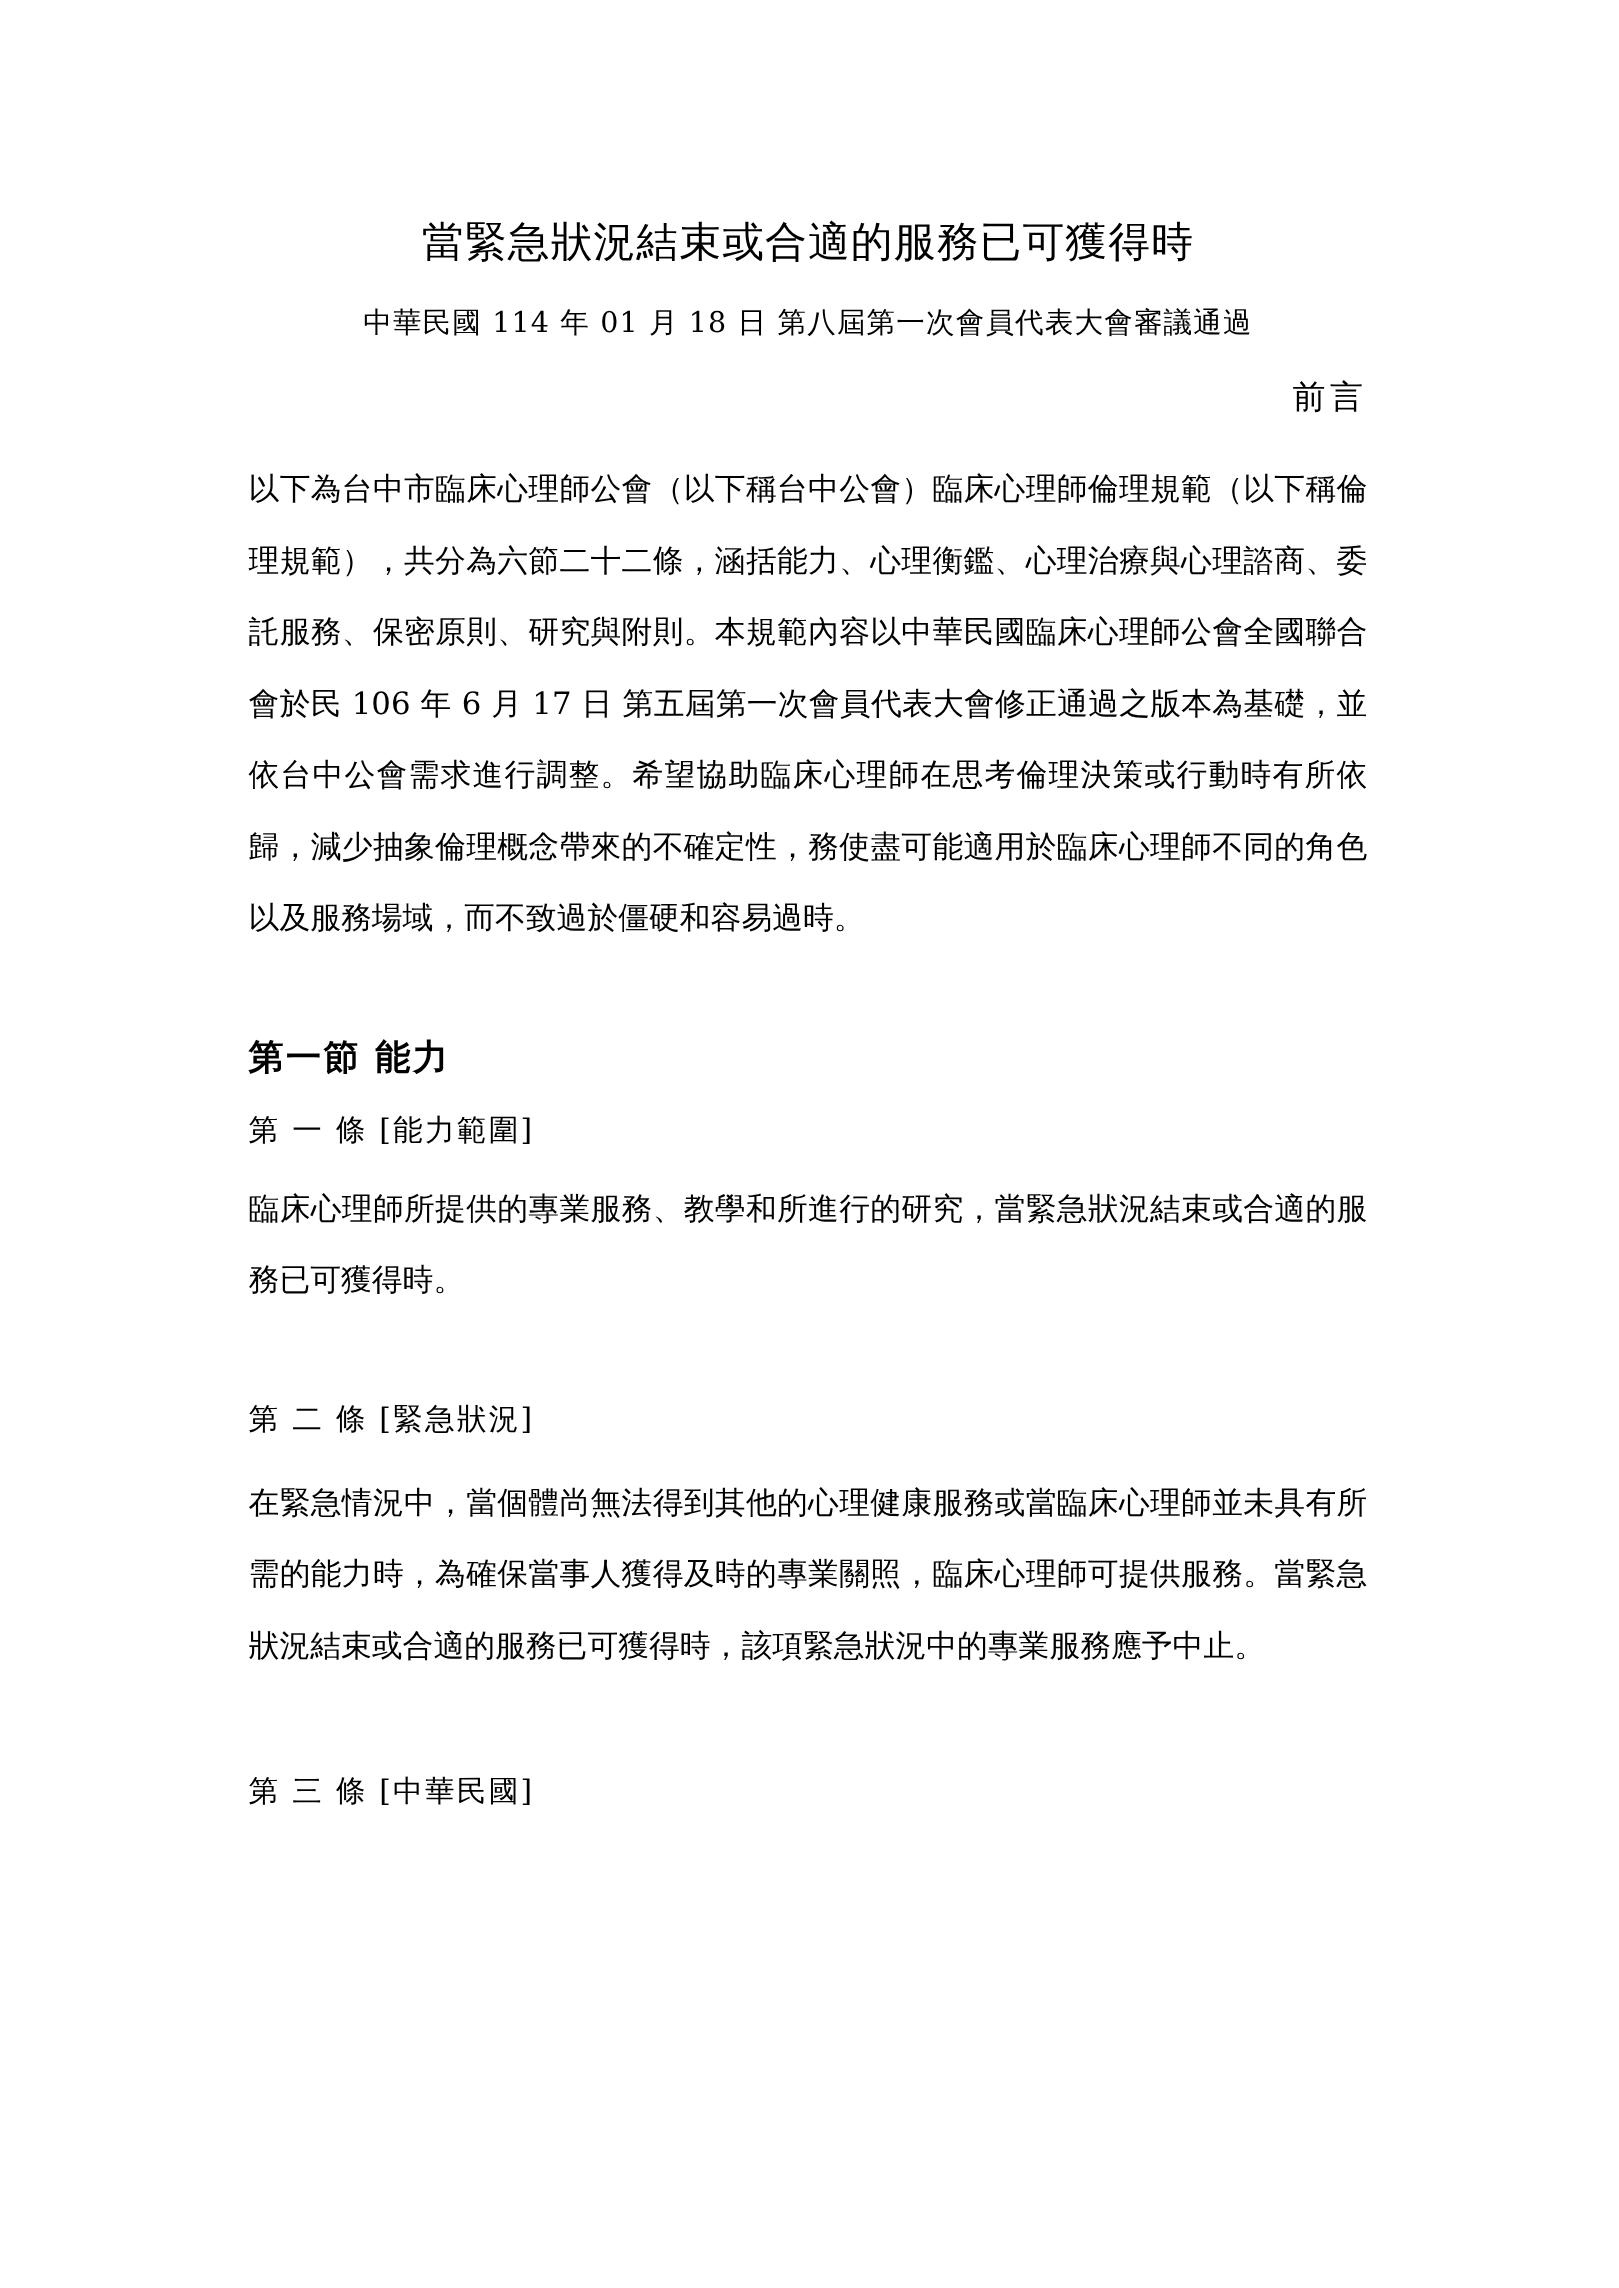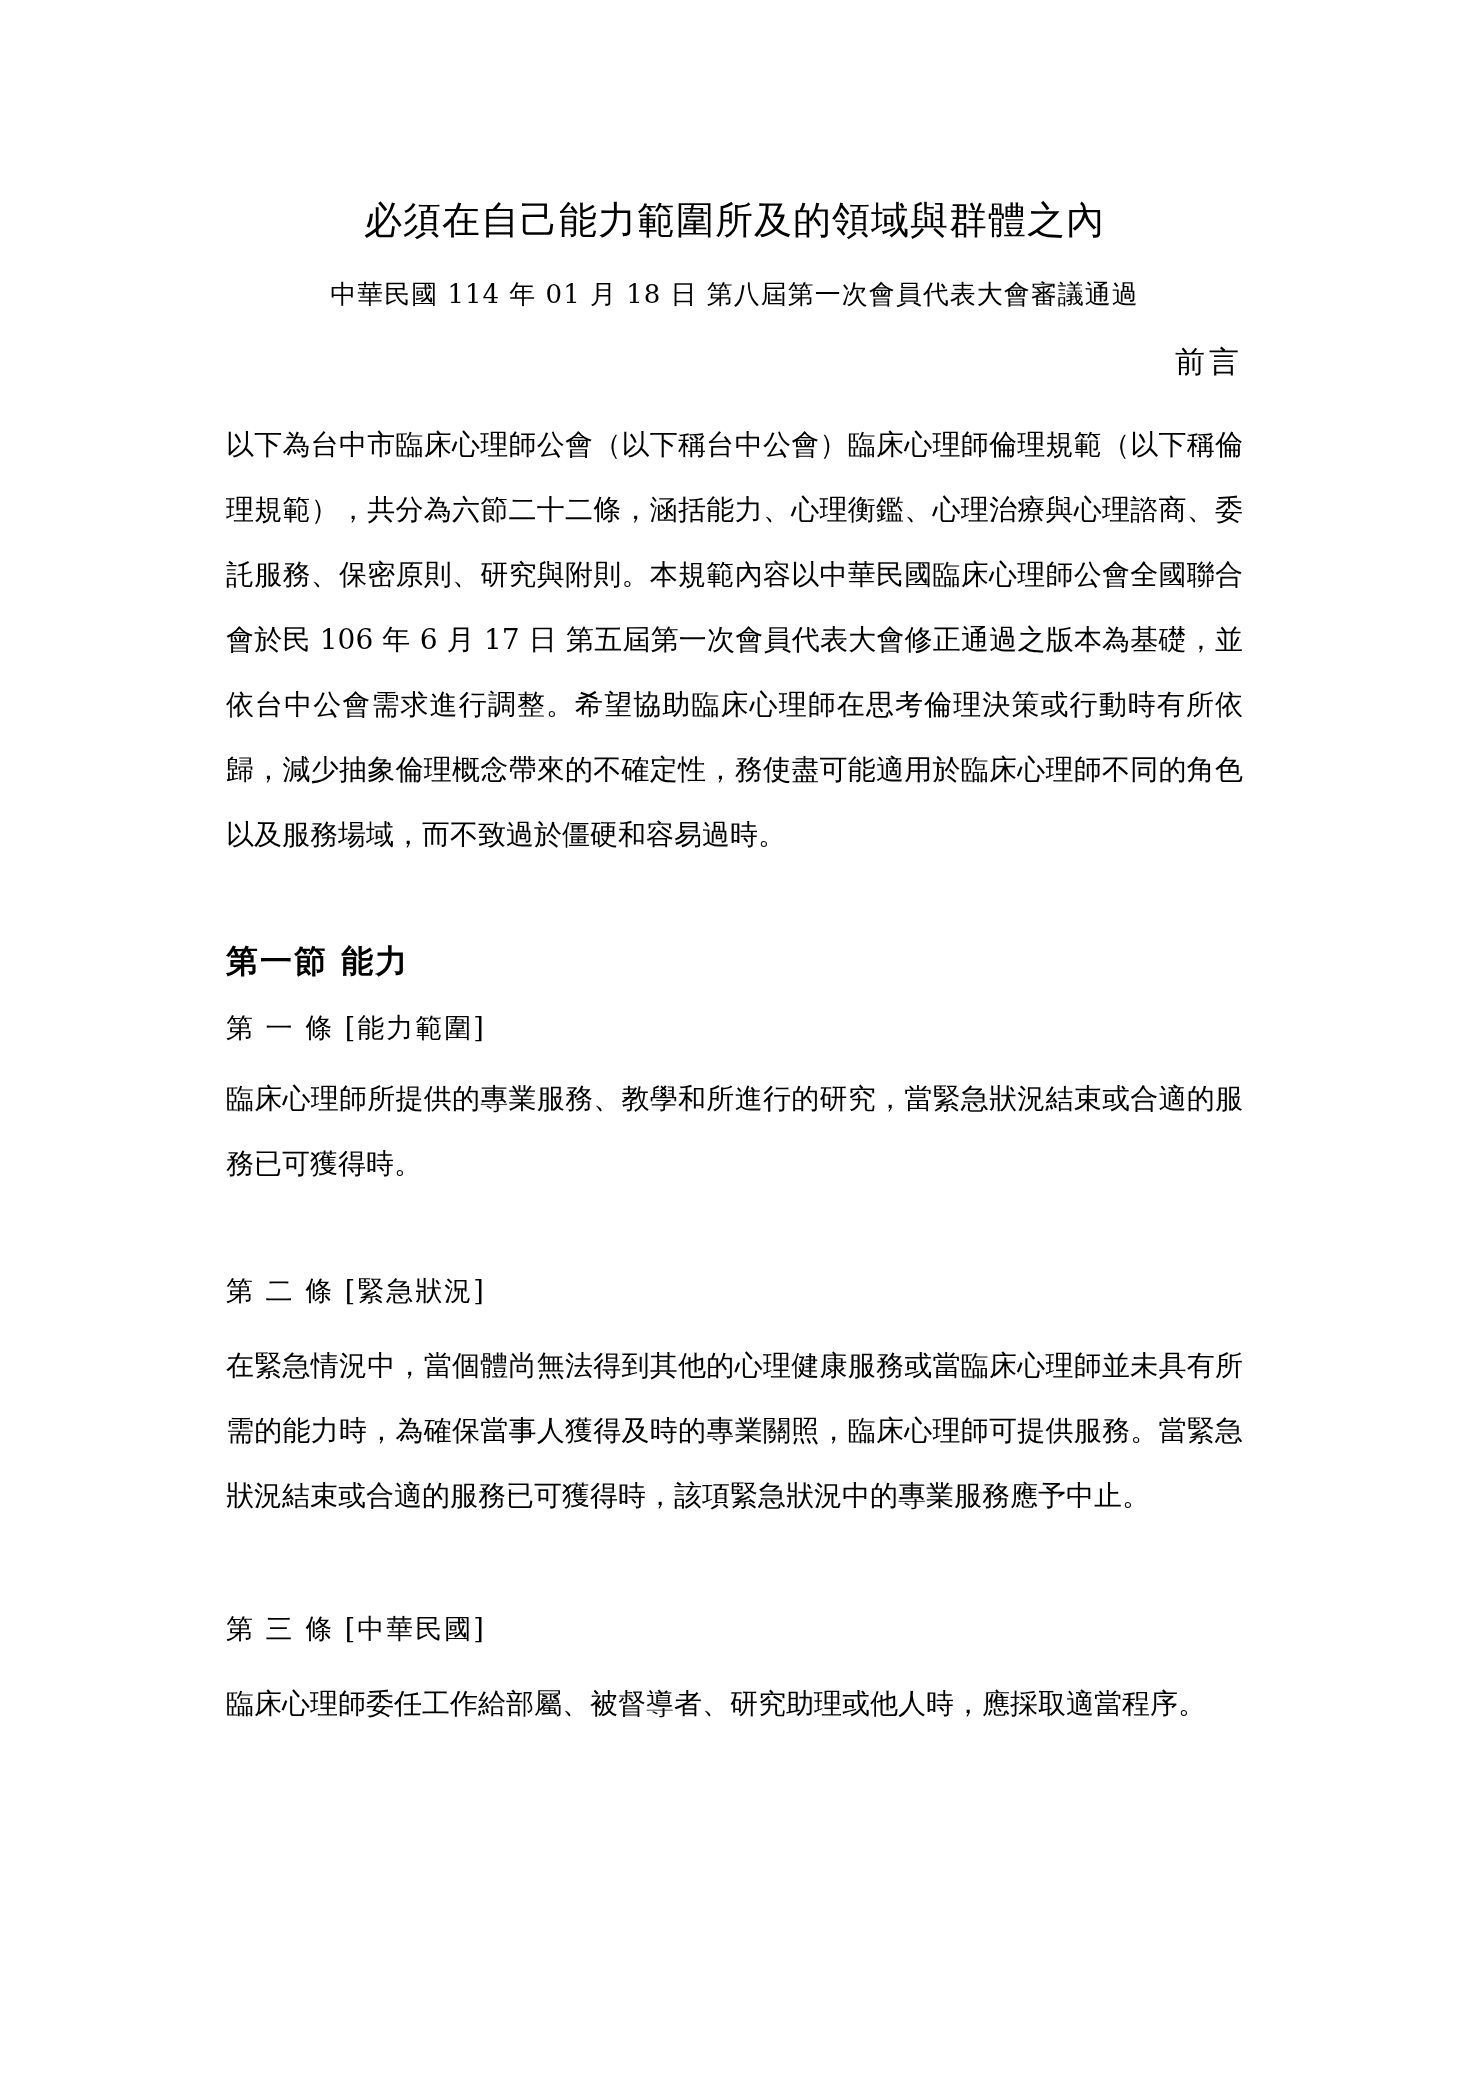--- a/index.html
+++ b/index.html
@@ -74,36 +74,35 @@
   .art-3 { top: 1611px; }
   .par-art-1 { top: 1066px; }
   .par-art-2 { top: 1333px; }
   .par-art-3 { top: 1671px; }
 </style>
 </head>
 <body>
 
 <div class="page">
 
-  <div class="col doc-title">必須在自己能力範圍所及的領域與群體之內</div>
+  <div class="col doc-title">當緊急狀況結束或合適的服務已可獲得時</div>
 
   <div class="col approval-line">中華民國 114 年 01 月 18 日 第八屆第一次會員代表大會審議通過</div>
 
   <div class="col preface-heading">前言</div>
 
   <div class="col body-par par-preface">以下為台中市臨床心理師公會（以下稱台中公會）臨床心理師倫理規範（以下稱倫理規範），共分為六節二十二條，涵括能力、心理衡鑑、心理治療與心理諮商、委託服務、保密原則、研究與附則。本規範內容以中華民國臨床心理師公會全國聯合會於民 106 年 6 月 17 日 第五屆第一次會員代表大會修正通過之版本為基礎，並依台中公會需求進行調整。希望協助臨床心理師在思考倫理決策或行動時有所依歸，減少抽象倫理概念帶來的不確定性，務使盡可能適用於臨床心理師不同的角色以及服務場域，而不致過於僵硬和容易過時。</div>
 
   <div class="col article-heading art-1">第 一 條 [能力範圍]</div>
 
   <div class="col section-heading sec-1">第一節 能力</div>
 
   <div class="col body-par par-art-1">臨床心理師所提供的專業服務、教學和所進行的研究，當緊急狀況結束或合適的服務已可獲得時。</div>
 
   <div class="col article-heading art-2">第 二 條 [緊急狀況]</div>
 
   <div class="col body-par par-art-2">在緊急情況中，當個體尚無法得到其他的心理健康服務或當臨床心理師並未具有所需的能力時，為確保當事人獲得及時的專業關照，臨床心理師可提供服務。當緊急狀況結束或合適的服務已可獲得時，該項緊急狀況中的專業服務應予中止。</div>
 
   <div class="col article-heading art-3">第 三 條 [中華民國]</div>
 
-  <div class="col body-par par-art-3">臨床心理師委任工作給部屬、被督導者、研究助理或他人時，應採取適當程序。</div>
 
 
 </div>
 
 </body></html>

